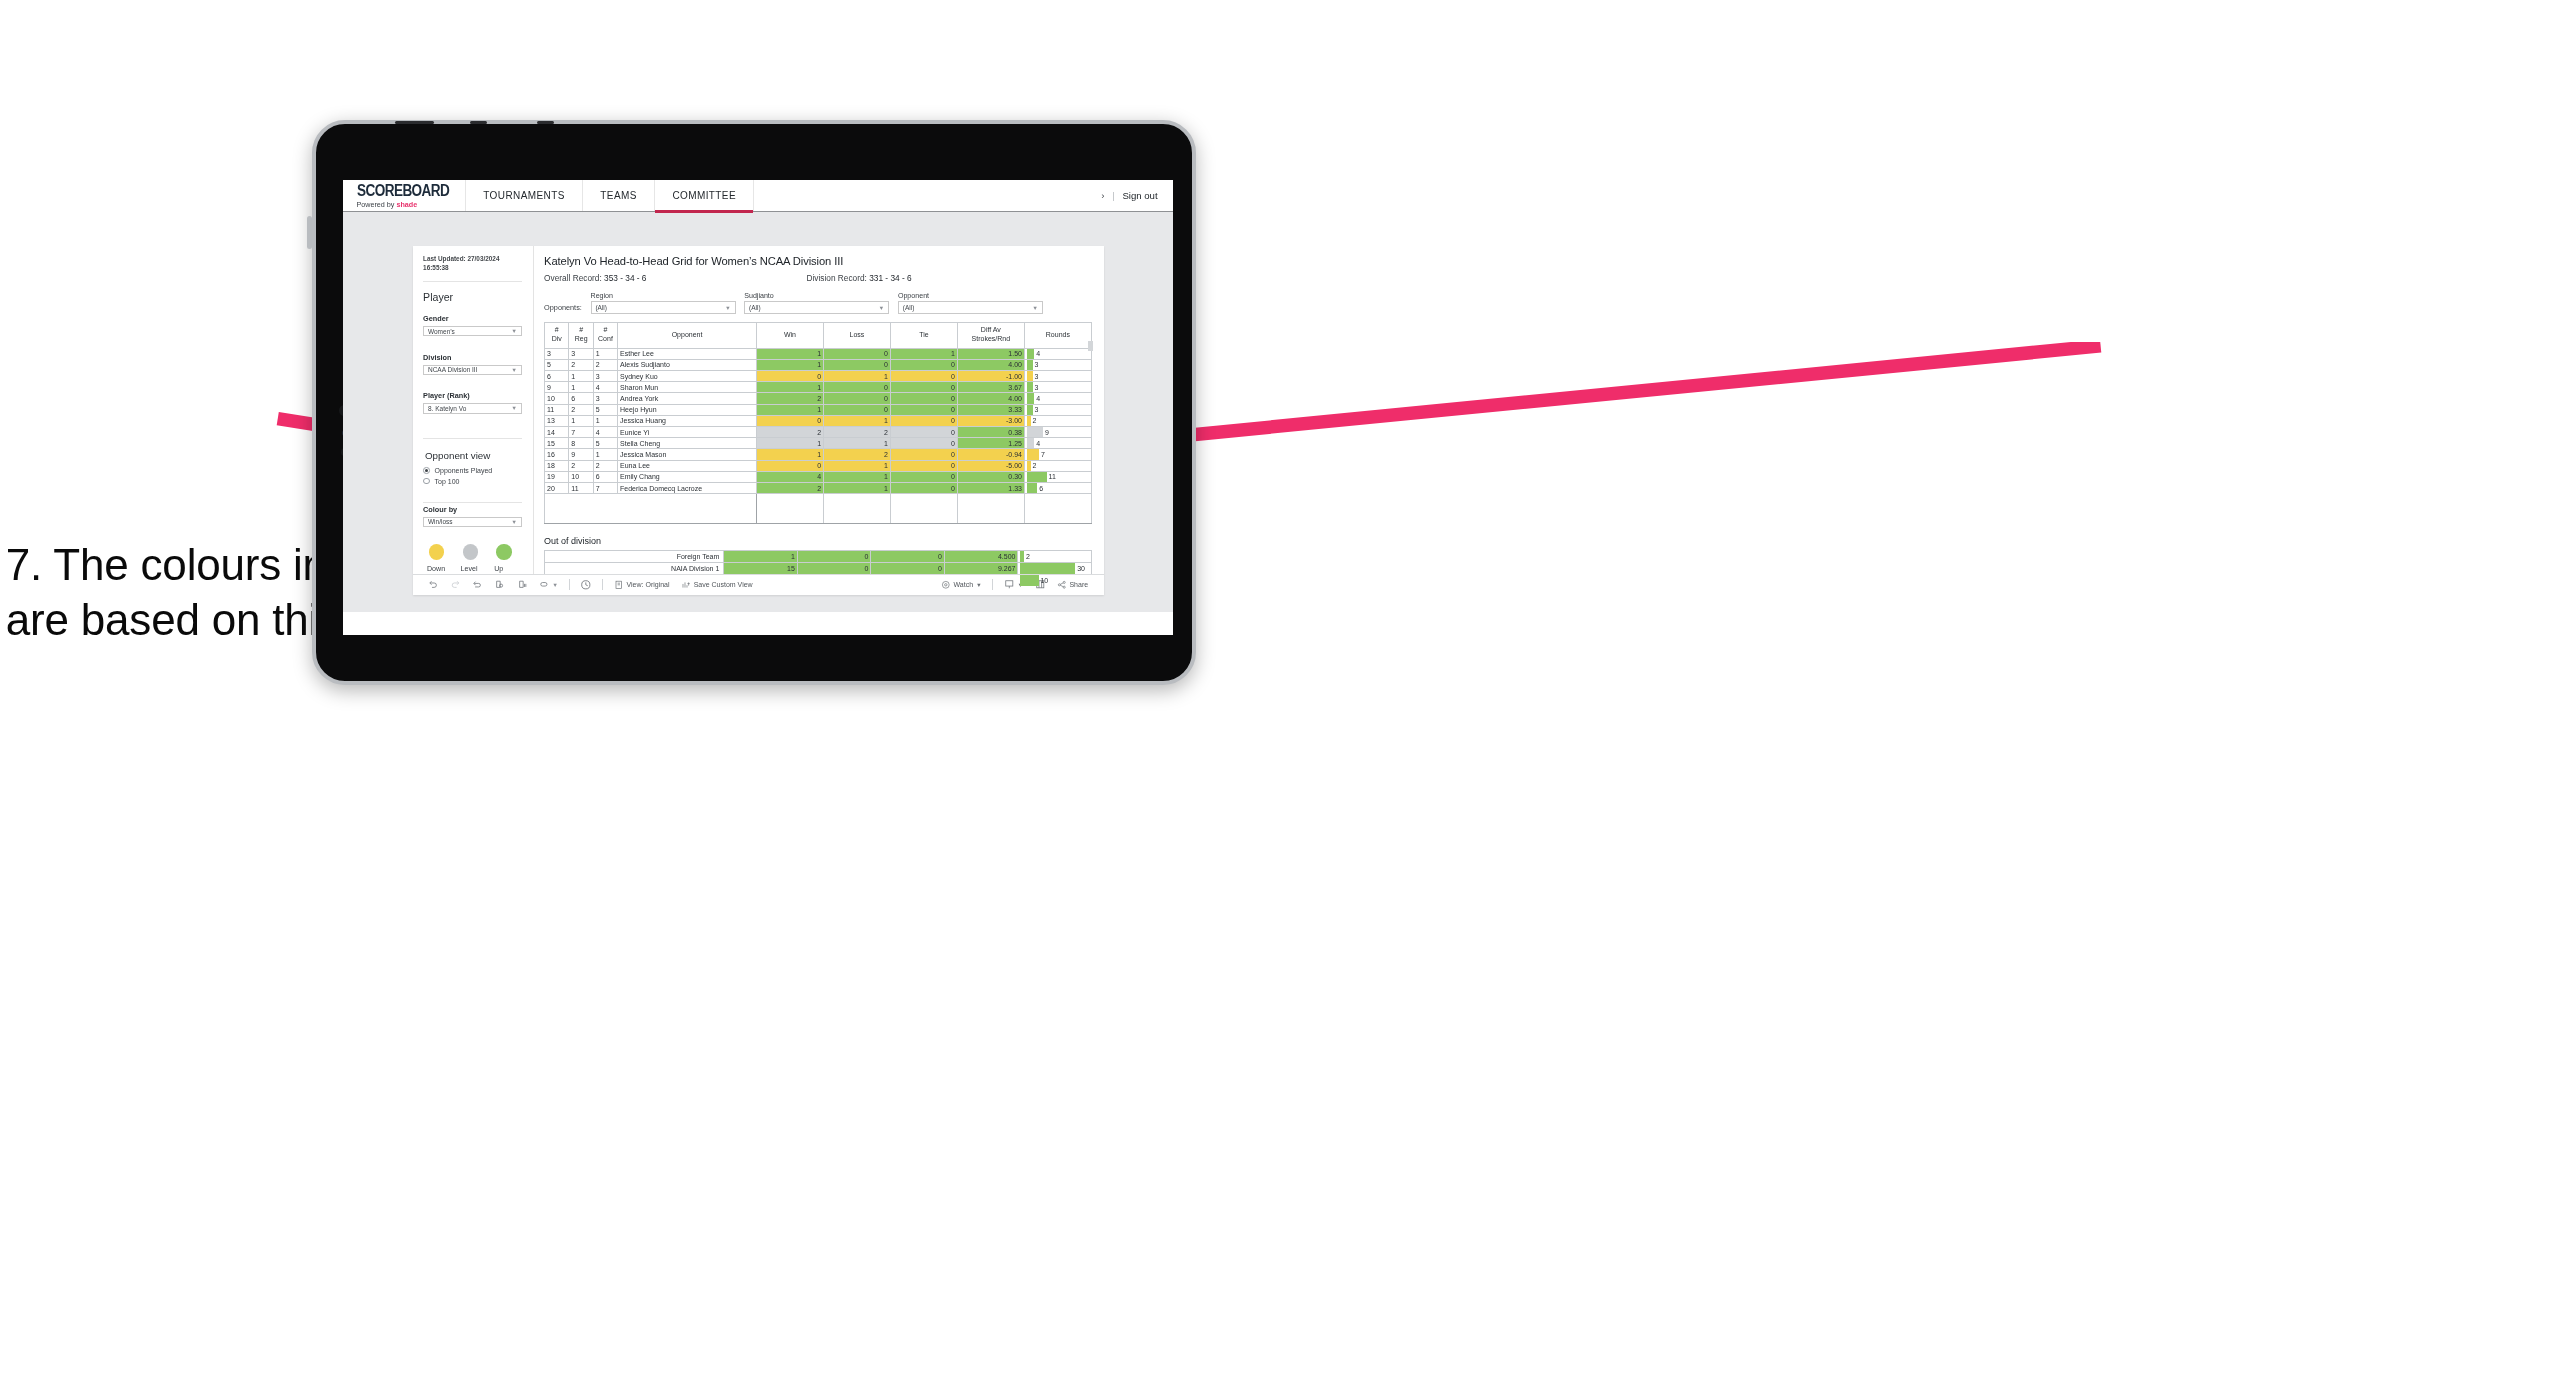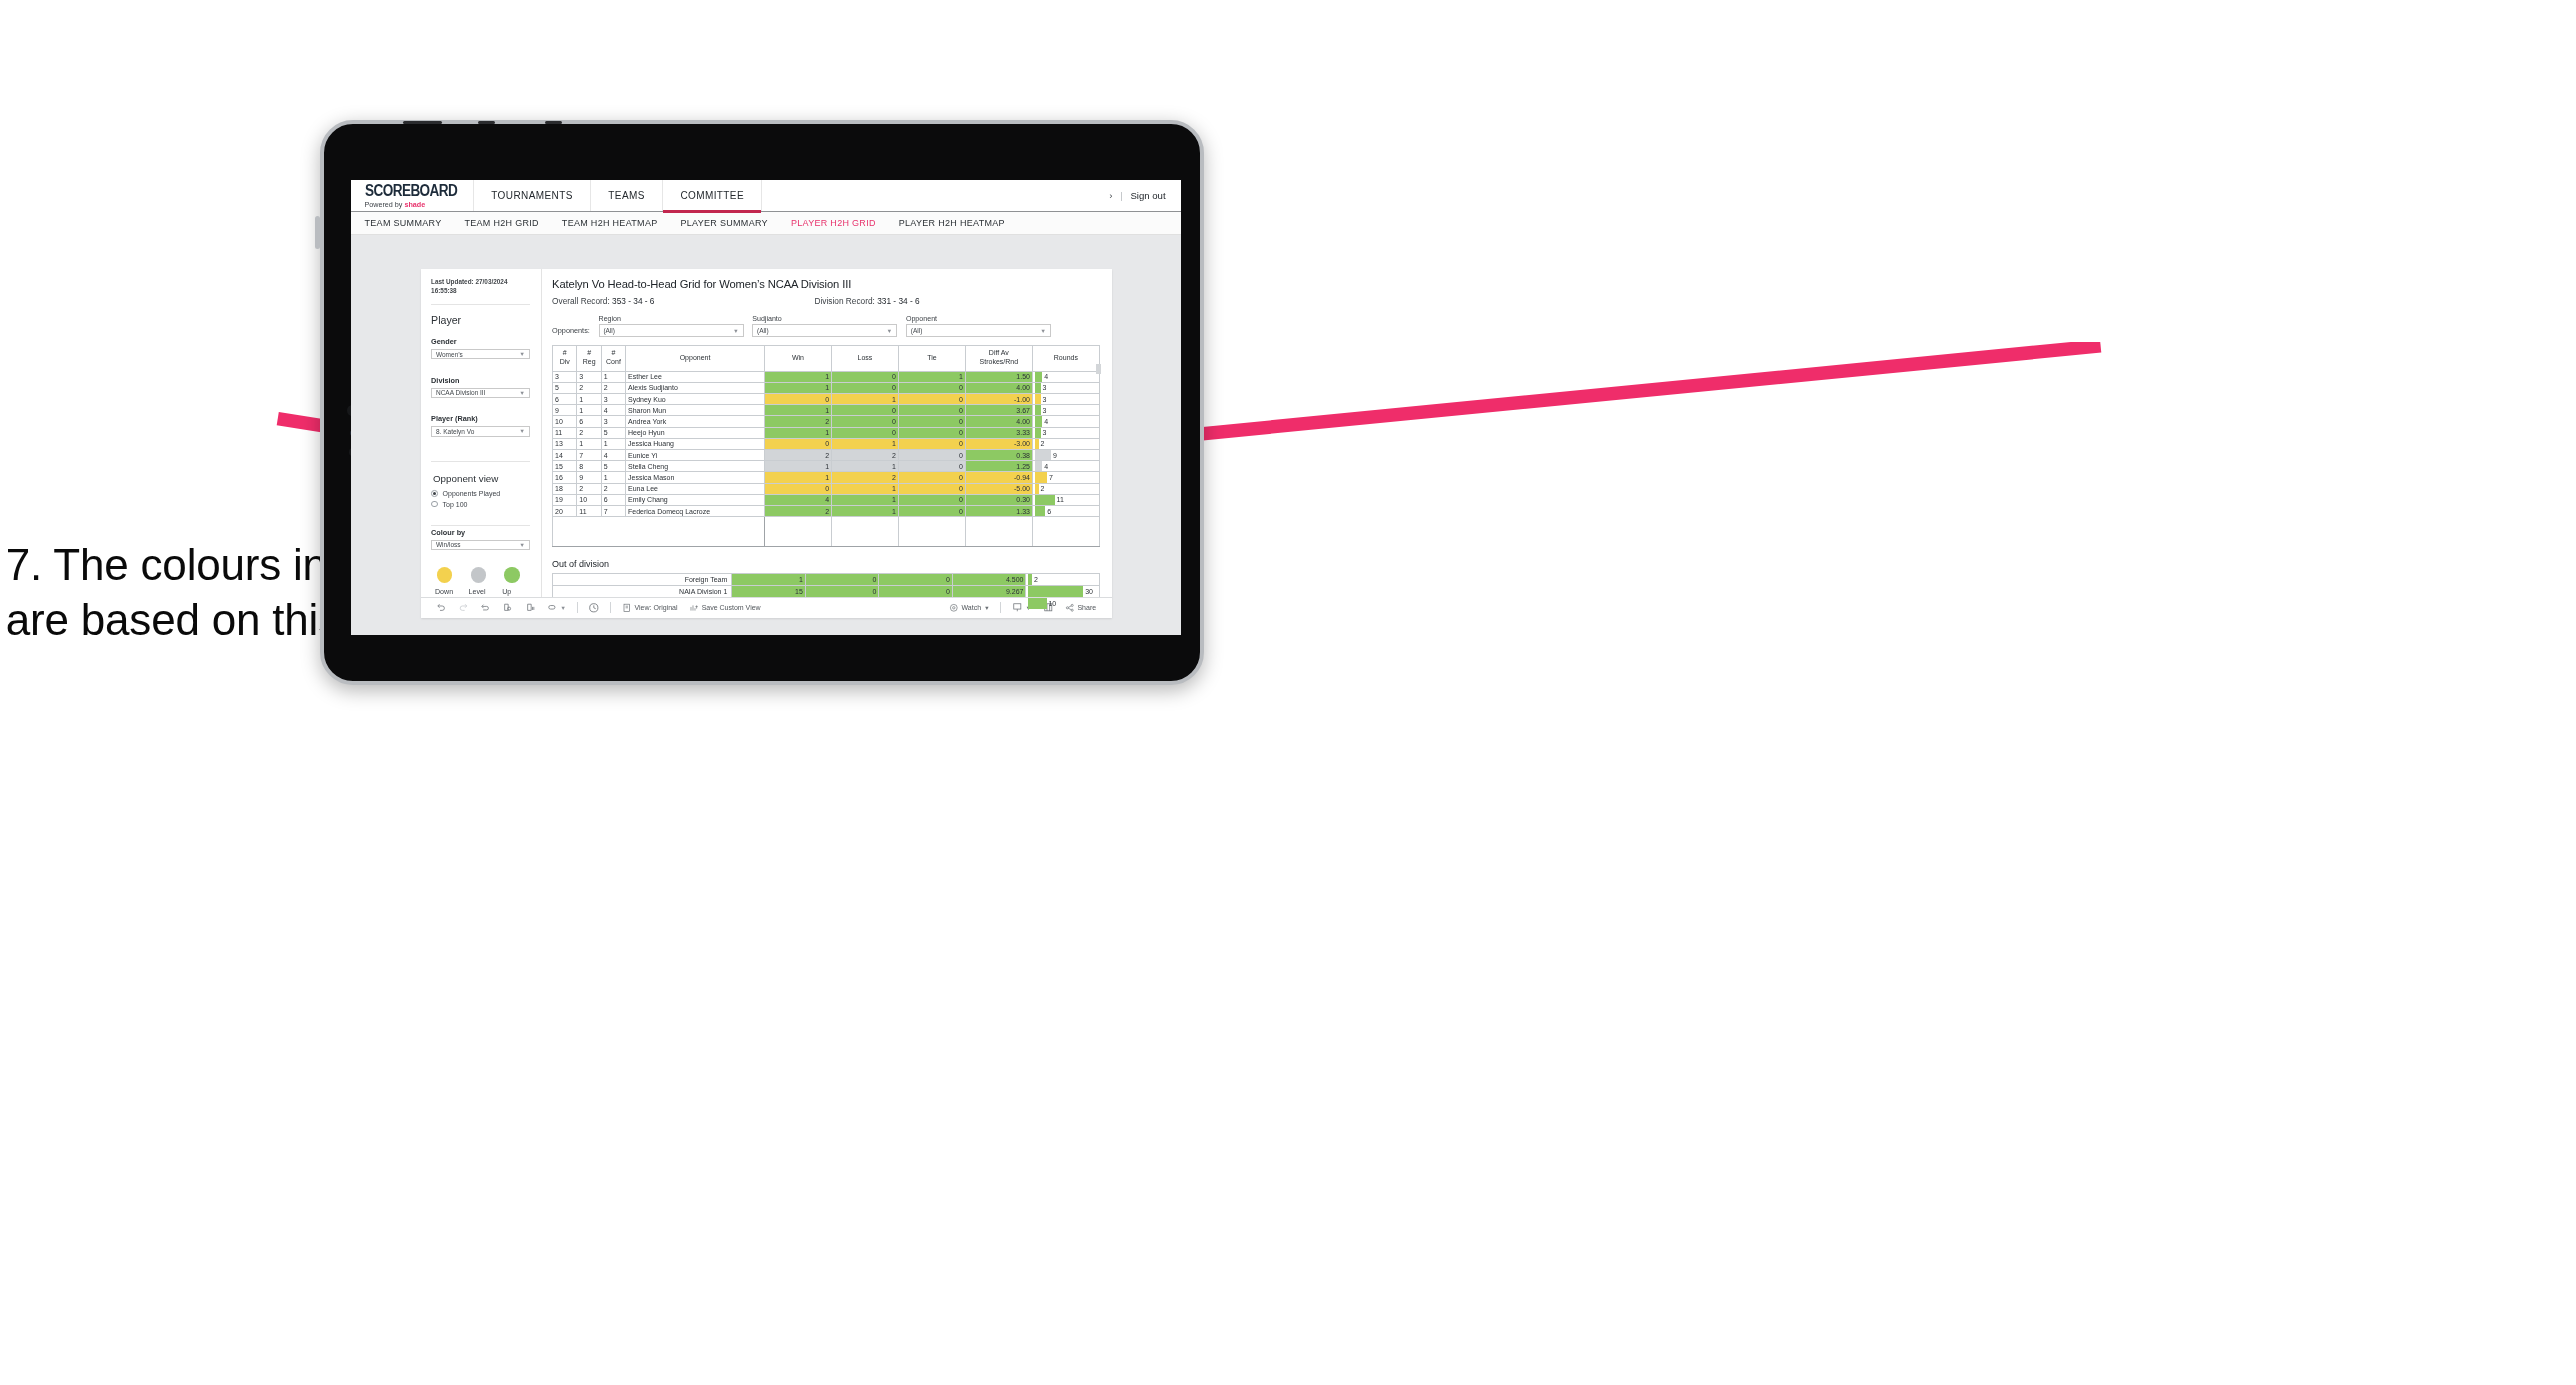--- a/index.html
+++ b/index.html
@@ -21,21 +21,21 @@
   }
   #annot-left  { left: 5.8px;  top: 537px;  width: 520px; font-size: 44px; }
   #annot-right { left: 2065px; top: 239px; width: 508px; font-size: 44px; }
   .annot b { font-weight: 700; }
 
   .arrow { position: absolute; pointer-events: none; }
 
   
   #tablet {
     position: absolute;
-    left: 320px; top: 120px;
+    left: 312px; top: 120px;
     width: 884px; height: 565px;
     border-radius: 33px;
     background: #0b0b0c;
     border: 4.8px solid #b9bcc0;
     box-shadow: 0 5.8px 19px rgba(0,0,0,.28);
   }
   #tablet::before { 
     content: ""; position: absolute; left: -8.7px; top: 92px;
     width: 4.8px; height: 33px; background: #b9bcc0; border-radius: 2.9px;
   }
@@ -220,28 +220,20 @@
           <a href="#">TEAMS</a>
           <a href="#" class="active">COMMITTEE</a>
         </div>
         <div class="topnav-right">
           <span>›</span>
           <span class="sep">|</span>
           <a href="#" style="color:#23282d;text-decoration:none;">Sign out</a>
         </div>
       </div>
 
-      <div class="subnav">
-        <a href="#">TEAM SUMMARY</a>
-        <a href="#">TEAM H2H GRID</a>
-        <a href="#">TEAM H2H HEATMAP</a>
-        <a href="#">PLAYER SUMMARY</a>
-        <a href="#" class="active">PLAYER H2H GRID</a>
-        <a href="#">PLAYER H2H HEATMAP</a>
-      </div>
 
       <div class="workspace">
         <div class="viz">
           <div class="viz-body">
 
             <div class="side">
               <div class="updated">Last Updated: 27/03/2024 16:55:38</div>
               <div class="hr"></div>
               <h3>Player</h3>
               <h4>Gender</h4>

